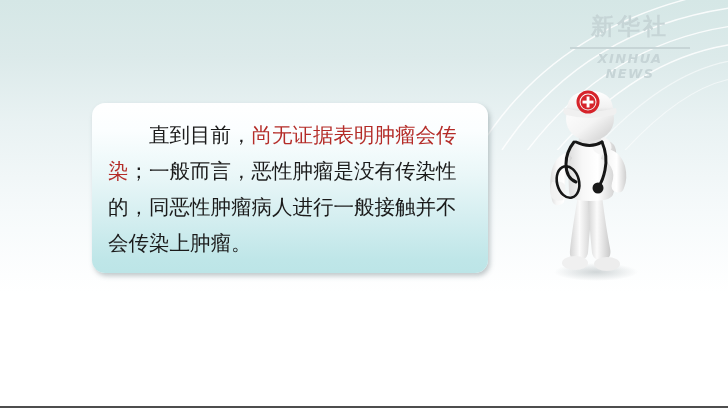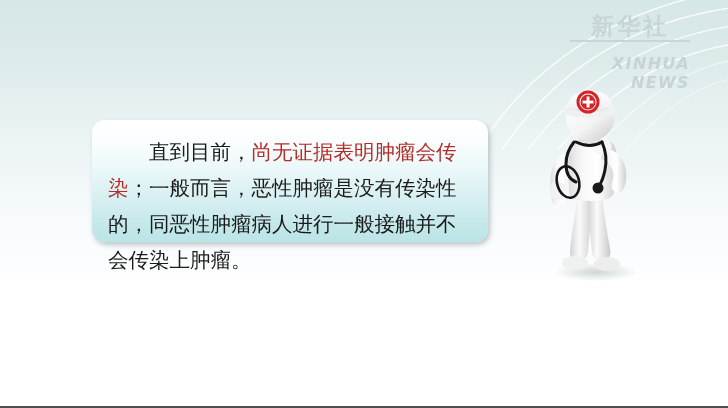--- a/index.html
+++ b/index.html
@@ -53,39 +53,38 @@
     user-select: none;
   }
   .wm-cn {
     font-size: 23px;
     font-weight: 700;
     letter-spacing: 3px;
     line-height: 1.1;
     color: #c6d4d6;
     opacity: 0.95;
     border-bottom: 2px solid #c6d4d6;
-    padding-bottom: 1px;
+    padding-bottom: 8px;
   }
   .wm-en {
-    font-size: 16px;
+    font-size: 13px;
     font-weight: 700;
     font-style: italic;
     letter-spacing: 1.4px;
     color: #c6d4d6;
-    margin-top: 12px;
-    text-align: right;
+    margin-top: 2px;
   }
 
   
   .text-card {
     position: absolute;
     left: 92px;
-    top: 120px;
+    top: 103px;
     width: 396px;
-    height: 122px;
+    height: 170px;
     border-radius: 13px;
     background: linear-gradient(to bottom,
         #ffffff 0%,
         #fbfeff 16%,
         #eaf7f8 42%,
         #d4eef0 68%,
         #bfe6e8 92%,
         #bce5e7 100%);
     box-shadow: 2px 3px 5px rgba(80,100,105,0.35);
     box-sizing: border-box;

